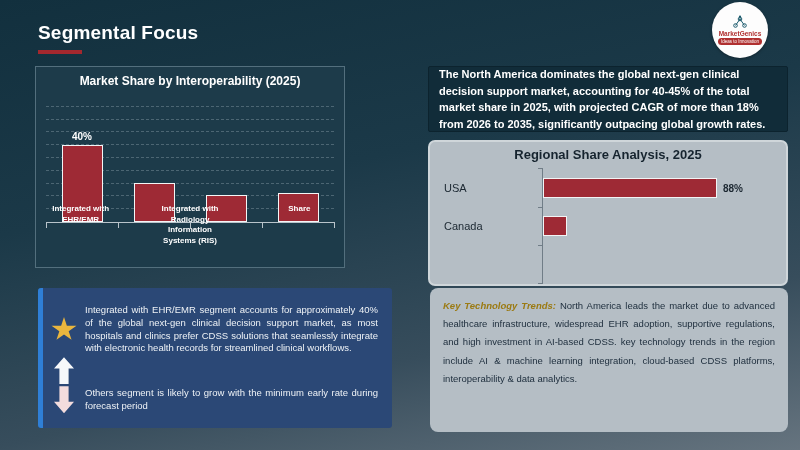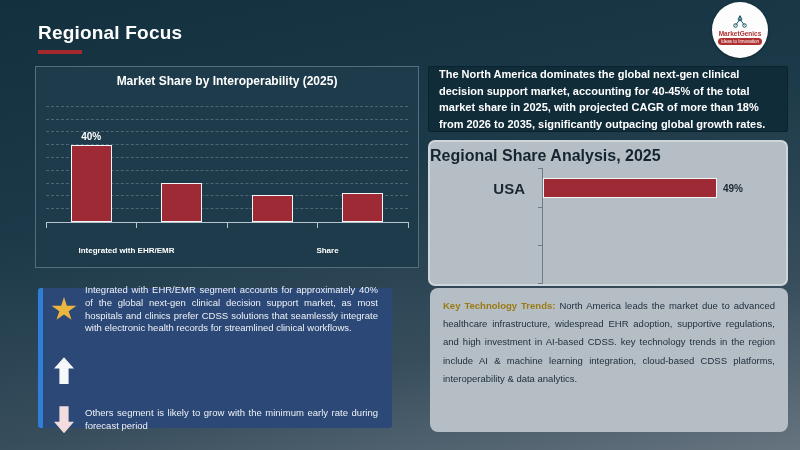--- a/index.html
+++ b/index.html
@@ -26,21 +26,21 @@
     box-shadow:0 1px 3px rgba(0,0,0,0.35);
   }
   .logo .brand { font-size:6.5px; font-weight:bold; color:#b03030; margin-top:1px; }
   .logo .tagline {
     font-size:4.5px; color:#ffffff; background:#b03030;
     padding:1px 3px; border-radius:4px; margin-top:1px; white-space:nowrap;
   }
 
   
   .chart-panel {
-    position:absolute; left:35px; top:66px; width:384px; height:202px;
+    position:absolute; left:35px; top:66px; width:310px; height:202px;
     background:#1d3b4a; border:1px solid rgba(150,175,188,0.45);
   }
   .chart-title {
     text-align:center; color:#ffffff; font-weight:bold; font-size:12px; margin-top:7px;
   }
   .plot {
     position:absolute; left:10px; right:10px; top:30px; bottom:44px;
     border-bottom:1px solid #b9c4cb;
   }
   .gridline {
@@ -51,21 +51,21 @@
   .cols { position:absolute; inset:0; display:flex; }
   .col {
     position:relative; flex:1; display:flex; align-items:flex-end; justify-content:center;
   }
   .vbar { width:41px; background:#9e2a35; border:1.5px solid #f4f6f7; }
   .vbar-label {
     position:absolute; left:0; width:100%; text-align:center;
     color:#ffffff; font-size:10px; font-weight:bold;
   }
   .cat-row {
-    position:absolute; left:10px; right:10px; bottom:11px; display:flex;gap:40px;
+    position:absolute; left:10px; right:10px; bottom:21px; display:flex;gap:40px;
   }
   .cat-cell {
     flex:1; text-align:center; color:#ffffff; font-weight:bold;
     font-size:8px; line-height:1.3; padding:0 3px;
   }
 
   
   .highlight {
     position:absolute; left:428px; top:66px; width:360px; height:66px;
     background:#112c39; border:1px solid #0c232e; border-radius:2px;
@@ -75,39 +75,39 @@
     color:#ffffff; font-weight:bold; font-size:11px; line-height:1.5;
     text-align:left; padding:0 10px;
   }
 
   
   .regional-panel {
     position:absolute; left:428px; top:140px; width:360px; height:146px;
     background:#b5bec5; border:2px solid #cfd6da; border-radius:7px;
   }
   .regional-title {
-    text-align:left; font-weight:bold; font-size:16px; color:#16242f; margin-top:5px;
+    text-align:center; font-weight:bold; font-size:13px; color:#16242f; margin-top:5px;
   }
   .rplot { position:absolute; left:14px; right:10px; top:24px; bottom:4px; }
   .raxis { position:absolute; left:98px; top:2px; width:1px; height:116px; background:#707d87; }
   .rtick { position:absolute; left:94px; width:5px; height:1px; background:#707d87; }
   .rrows { position:absolute; left:0; right:0; top:3px; }
   .rrow { display:flex; align-items:center; height:38px; }
   .rlabel {
-    width:90px; text-align:right; padding-right:9px;
-    font-weight:bold; font-size:15px; color:#1b2731;
+    width:90px; padding-right:9px;
+    font-weight:normal; font-size:11px; color:#1b2731;
   }
   .hbar { height:20px; background:#9e2a35; border:1.5px solid #f2f4f5; margin-left:9px; }
   .hbar-label { margin-left:6px; font-size:10px; font-weight:bold; color:#1b2731; }
 
   
   .insights {
     position:absolute; left:38px; top:288px; width:354px; height:140px;
     background:#2b4876; border-radius:3px; padding:7px 8px 6px 5px;
-    display:flex; flex-direction:column; gap:22px; justify-content:center;
+    display:flex; flex-direction:column; gap:2px; justify-content:center;
   }
   .accent {
     position:absolute; left:0; top:0; bottom:0; width:5px;
     background:#2f7fd6; border-radius:3px 0 0 3px;
   }
   .insight-item { display:flex; align-items:center; }
   .icon-cell { width:42px; flex:0 0 42px; display:flex; justify-content:center; }
   .insight-text {
     flex:1; color:#eef2f6; font-size:9.5px; line-height:1.35;
     text-align:justify; padding-right:6px;
@@ -126,30 +126,30 @@
   }
 
   
   .trends {
     position:absolute; left:430px; top:288px; width:358px; height:144px;
     background:#b5bec5; border-radius:8px; padding:9px 13px 6px 13px;
   }
   .trends p {
     font-size:9.5px; color:#20303f; text-align:justify; line-height:1.92; margin-bottom:1px;
   }
-  .lbl { font-weight:bold; }
+  .lbl { font-weight:bold;font-style:italic; }
   .lbl-gold { color:#9b7a12; }
   .lbl-teal { color:#1a6b80; }
 </style>
 </head>
 <body>
 
 <div class="slide">
 
-  <div class="page-title">Regional Focus</div>
+  <div class="page-title">Segmental Focus</div>
   <div class="title-underline"></div>
 
   <div class="logo">
     <svg width="16" height="14" viewBox="0 0 16 14">
       <line x1="8" y1="4" x2="3.5" y2="10.5" stroke="#1d5c6e" stroke-width="1"></line>
       <line x1="8" y1="4" x2="12.5" y2="10.5" stroke="#1d5c6e" stroke-width="1"></line>
       <line x1="8" y1="4" x2="8" y2="1.5" stroke="#1d5c6e" stroke-width="1"></line>
       <circle cx="8" cy="4" r="1.8" fill="none" stroke="#1d5c6e" stroke-width="1"></circle>
       <circle cx="3.5" cy="10.5" r="1.8" fill="none" stroke="#1d5c6e" stroke-width="1"></circle>
       <circle cx="12.5" cy="10.5" r="1.8" fill="none" stroke="#1d5c6e" stroke-width="1"></circle>
@@ -187,41 +187,46 @@
           <div class="col">
             <div class="vbar" style="height: 27px; background: rgb(158, 42, 53); border-color: rgb(244, 246, 247);"></div>
           </div>
           <div class="col">
             <div class="vbar" style="height: 29px; background: rgb(158, 42, 53); border-color: rgb(244, 246, 247);"></div>
           </div>
         </div>
       </div>
     <div class="cat-row" id="interop-cats">
         <div class="cat-cell">Integrated with EHR/EMR</div>
+        <div class="cat-cell">Integrated with Radiology Information Systems (RIS)</div>
         <div class="cat-cell">Share</div>
       </div>
   </section>
 
   <section class="highlight">
     <p>The North America dominates the global next-gen clinical decision support market, accounting for 40-45% of the total market share in 2025, with projected CAGR of more than 18% from 2026 to 2035, significantly outpacing global growth rates.</p>
   </section>
 
   <section class="regional-panel">
     <div class="regional-title">Regional Share Analysis, 2025</div>
     <div class="rplot" id="regional-plot">
         <div class="raxis"></div>
         <div class="rtick" style="top: 2px;"></div>
         <div class="rtick" style="top: 41px;"></div>
         <div class="rtick" style="top: 79px;"></div>
         <div class="rtick" style="top: 117px;"></div>
         <div class="rrows">
           <div class="rrow">
             <div class="rlabel">USA</div>
             <div class="hbar" style="width: 174px; background: rgb(158, 42, 53); border-color: rgb(242, 244, 245);"></div>
-            <div class="hbar-label">49%</div>
+            <div class="hbar-label">88%</div>
+          </div>
+          <div class="rrow">
+            <div class="rlabel">Canada</div>
+            <div class="hbar" style="width: 24px; background: rgb(158, 42, 53); border-color: rgb(242, 244, 245);"></div>
           </div>
         </div>
       </div>
   </section>
 
   <section class="insights">
     <div class="accent"></div>
 
     <div class="insight-item">
       <div class="icon-cell">

